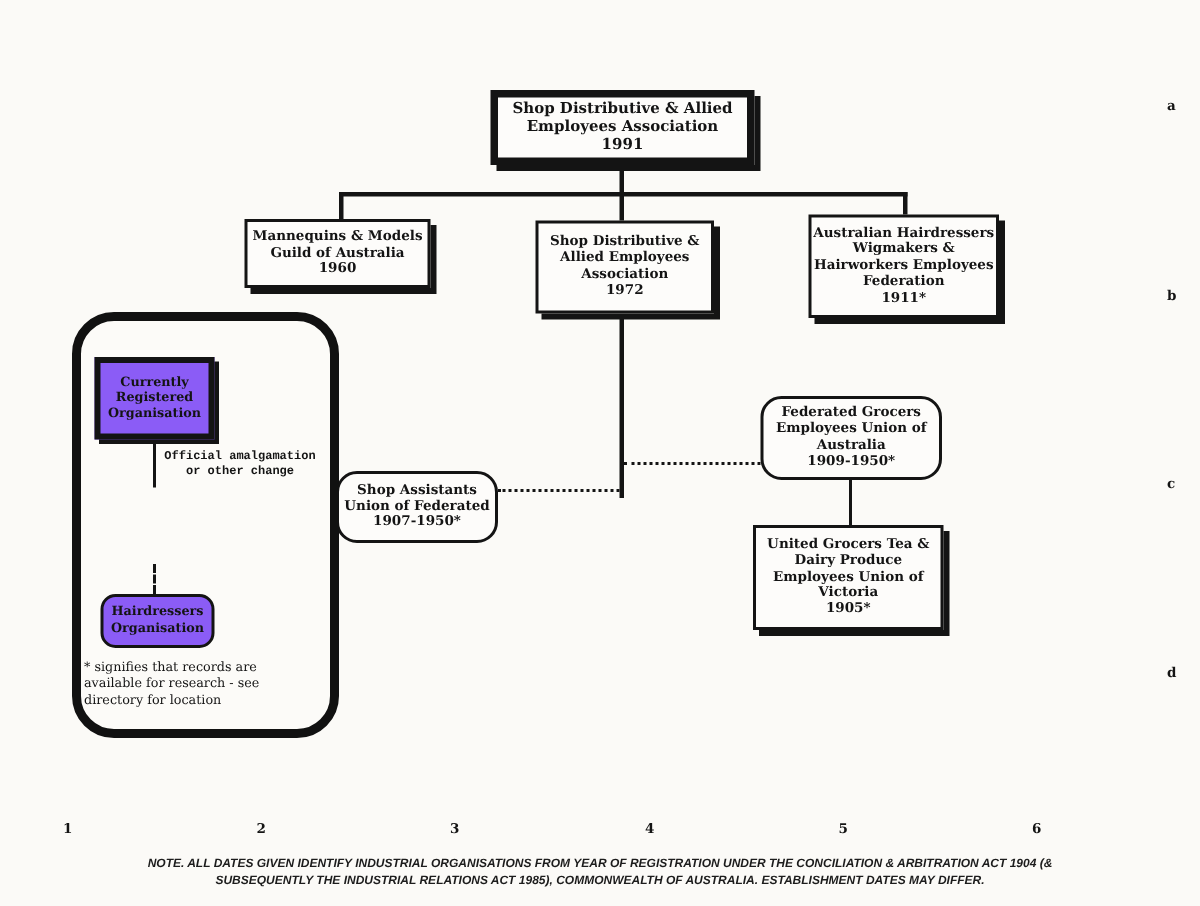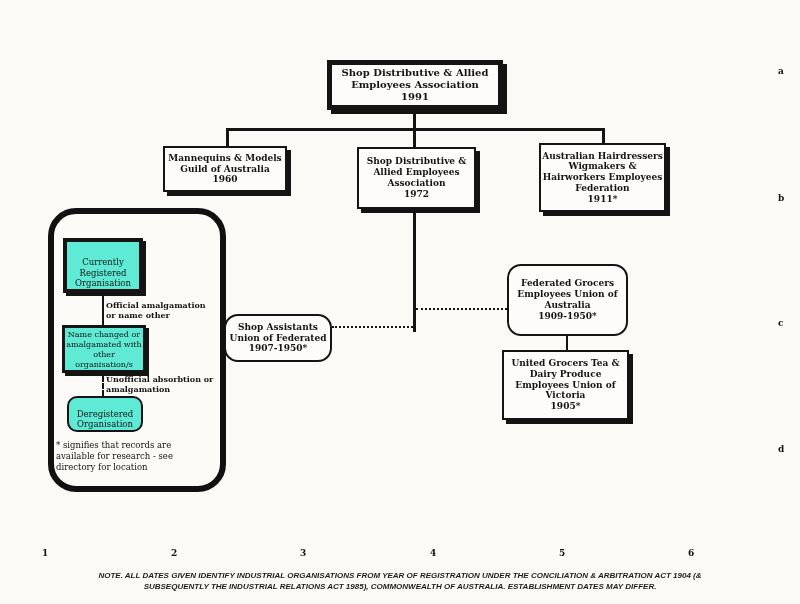--- a/index.html
+++ b/index.html
@@ -23,28 +23,28 @@
   .conn{position:absolute;background:#141414;}
   .conn-dash-h{position:absolute;border-top:2px dotted #141414;height:0;background:none;}
   .conn-dash-v{position:absolute;border-left:2px dashed #141414;width:0;background:none;}
   
   .key-panel{
     position:absolute;left:48px;top:208px;width:166px;height:272px;
     border:6px solid #111;border-radius:28px;background:#fcfbf8;box-sizing:content-box;
   }
   .key-title{position:absolute;left:0;top:8px;width:100%;text-align:center;
     font-style:italic;font-weight:bold;font-size:13px;letter-spacing:1px;}
-  .key-box{position:absolute;background:#5eead4;text-align:center;font-weight:normal;
-    font-size:8.5px;line-height:1.25;display:flex;flex-direction:column;justify-content:flex-end;
+  .key-box{position:absolute;background:#8b5cf6;text-align:center;font-weight:bold;
+    font-size:8.5px;line-height:1.25;display:flex;flex-direction:column;justify-content:center;
     box-sizing:border-box;}
   .key-box div{white-space:nowrap;}
   .key-registered{border:4px solid #141414;box-shadow:3px 3px 0 #141414;}
   .key-namechanged{border:3px solid #141414;box-shadow:3px 3px 0 #141414;}
   .key-deregistered{border:2px solid #141414;border-radius:10px;}
-  .key-label{position:absolute;font-weight:bold;font-size:8px;line-height:1.3;text-align:left;}
+  .key-label{position:absolute;font-weight:bold;font-size:8px;line-height:1.3;text-align:center;font-family:Liberation Mono, monospace;}
   .key-footnote{position:absolute;font-weight:normal;font-size:8.5px;line-height:1.3;text-align:left;}
   
   .grid-num{position:absolute;font-weight:bold;font-size:9px;font-family:"DejaVu Serif",serif;}
   
   .note{position:absolute;left:20px;top:571px;width:760px;text-align:center;
     font-family:"Liberation Sans",sans-serif;font-style:italic;font-weight:bold;
     font-size:8px;line-height:1.35;color:#1c1c1c;}
 </style>
 </head>
 <body>
@@ -82,21 +82,21 @@
     </div>
 
   <div class="node style-rect" style="left:539px;top:143px;width:127px;height:69px;">
       <div>Australian Hairdressers</div>
       <div>Wigmakers &amp;</div>
       <div>Hairworkers Employees</div>
       <div>Federation</div>
       <div>1911*</div>
     </div>
 
-  <div class="node style-rounded" style="left:507px;top:264px;width:121px;height:72px;">
+  <div class="node style-rounded" style="left:507px;top:264px;width:121px;height:56px;">
       <div>Federated Grocers</div>
       <div>Employees Union of</div>
       <div>Australia</div>
       <div>1909-1950*</div>
     </div>
 
   <div class="node style-rounded" style="left:224px;top:314px;width:108px;height:48px;">
       <div>Shop Assistants</div>
       <div>Union of Federated</div>
       <div>1907-1950*</div>
@@ -115,38 +115,28 @@
 
     <div class="key-box key-registered" style="left:9px;top:24px;width:80px;height:55px;font-size:8.5px;">
         <div>Currently</div>
         <div>Registered</div>
         <div>Organisation</div>
       </div>
 
     <div class="conn" style="left:48px;top:82px;width:2px;height:29px;"></div>
     <div class="key-label" style="left:52px;top:86px;width:108px;">
         <div>Official amalgamation</div>
-        <div>or name other</div>
+        <div>or other change</div>
       </div>
 
-    <div class="key-box key-namechanged" style="left:8px;top:111px;width:84px;height:48px;font-size:8px;">
-        <div>Name changed or</div>
-        <div>amalgamated with</div>
-        <div>other</div>
-        <div>organisation/s</div>
-      </div>
 
     <div class="conn-dash-v" style="left:48px;top:162px;height:20px;"></div>
-    <div class="key-label" style="left:52px;top:160px;width:112px;">
-        <div>Unofficial absorbtion or</div>
-        <div>amalgamation</div>
-      </div>
 
     <div class="key-box key-deregistered" style="left:13px;top:182px;width:76px;height:36px;">
-        <div>Deregistered</div>
+        <div>Hairdressers</div>
         <div>Organisation</div>
       </div>
 
     <div class="key-footnote" style="left:2px;top:226px;width:156px;">
         <div>* signifies that records are</div>
         <div>available for research - see</div>
         <div>directory for location</div>
       </div>
   </div>
 

